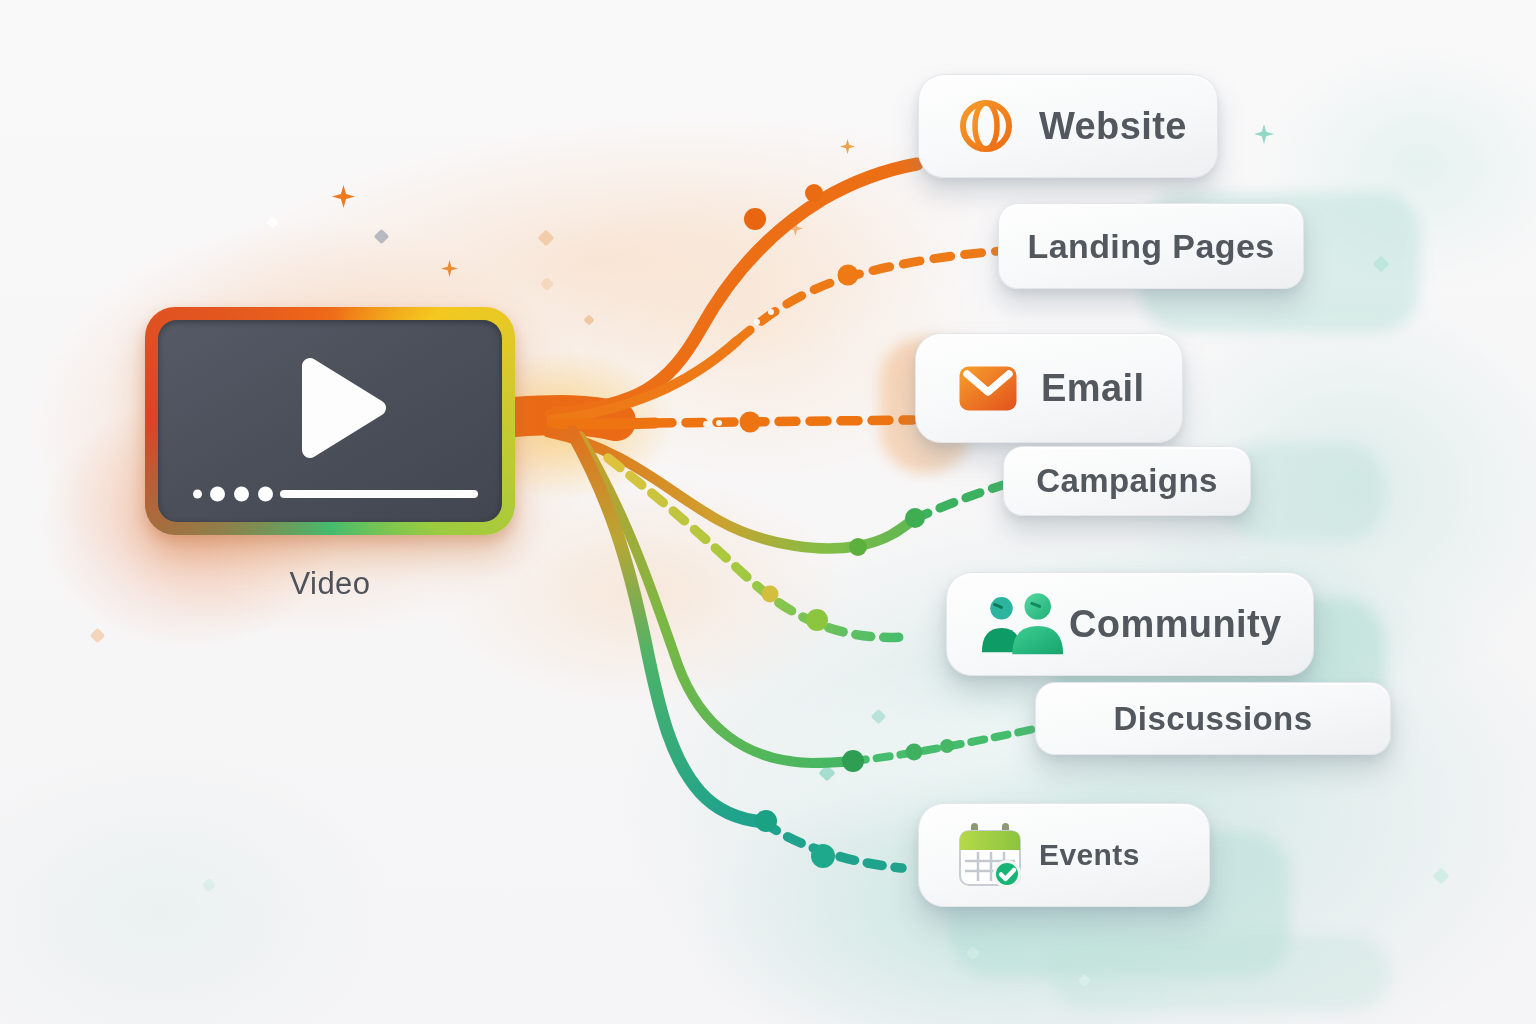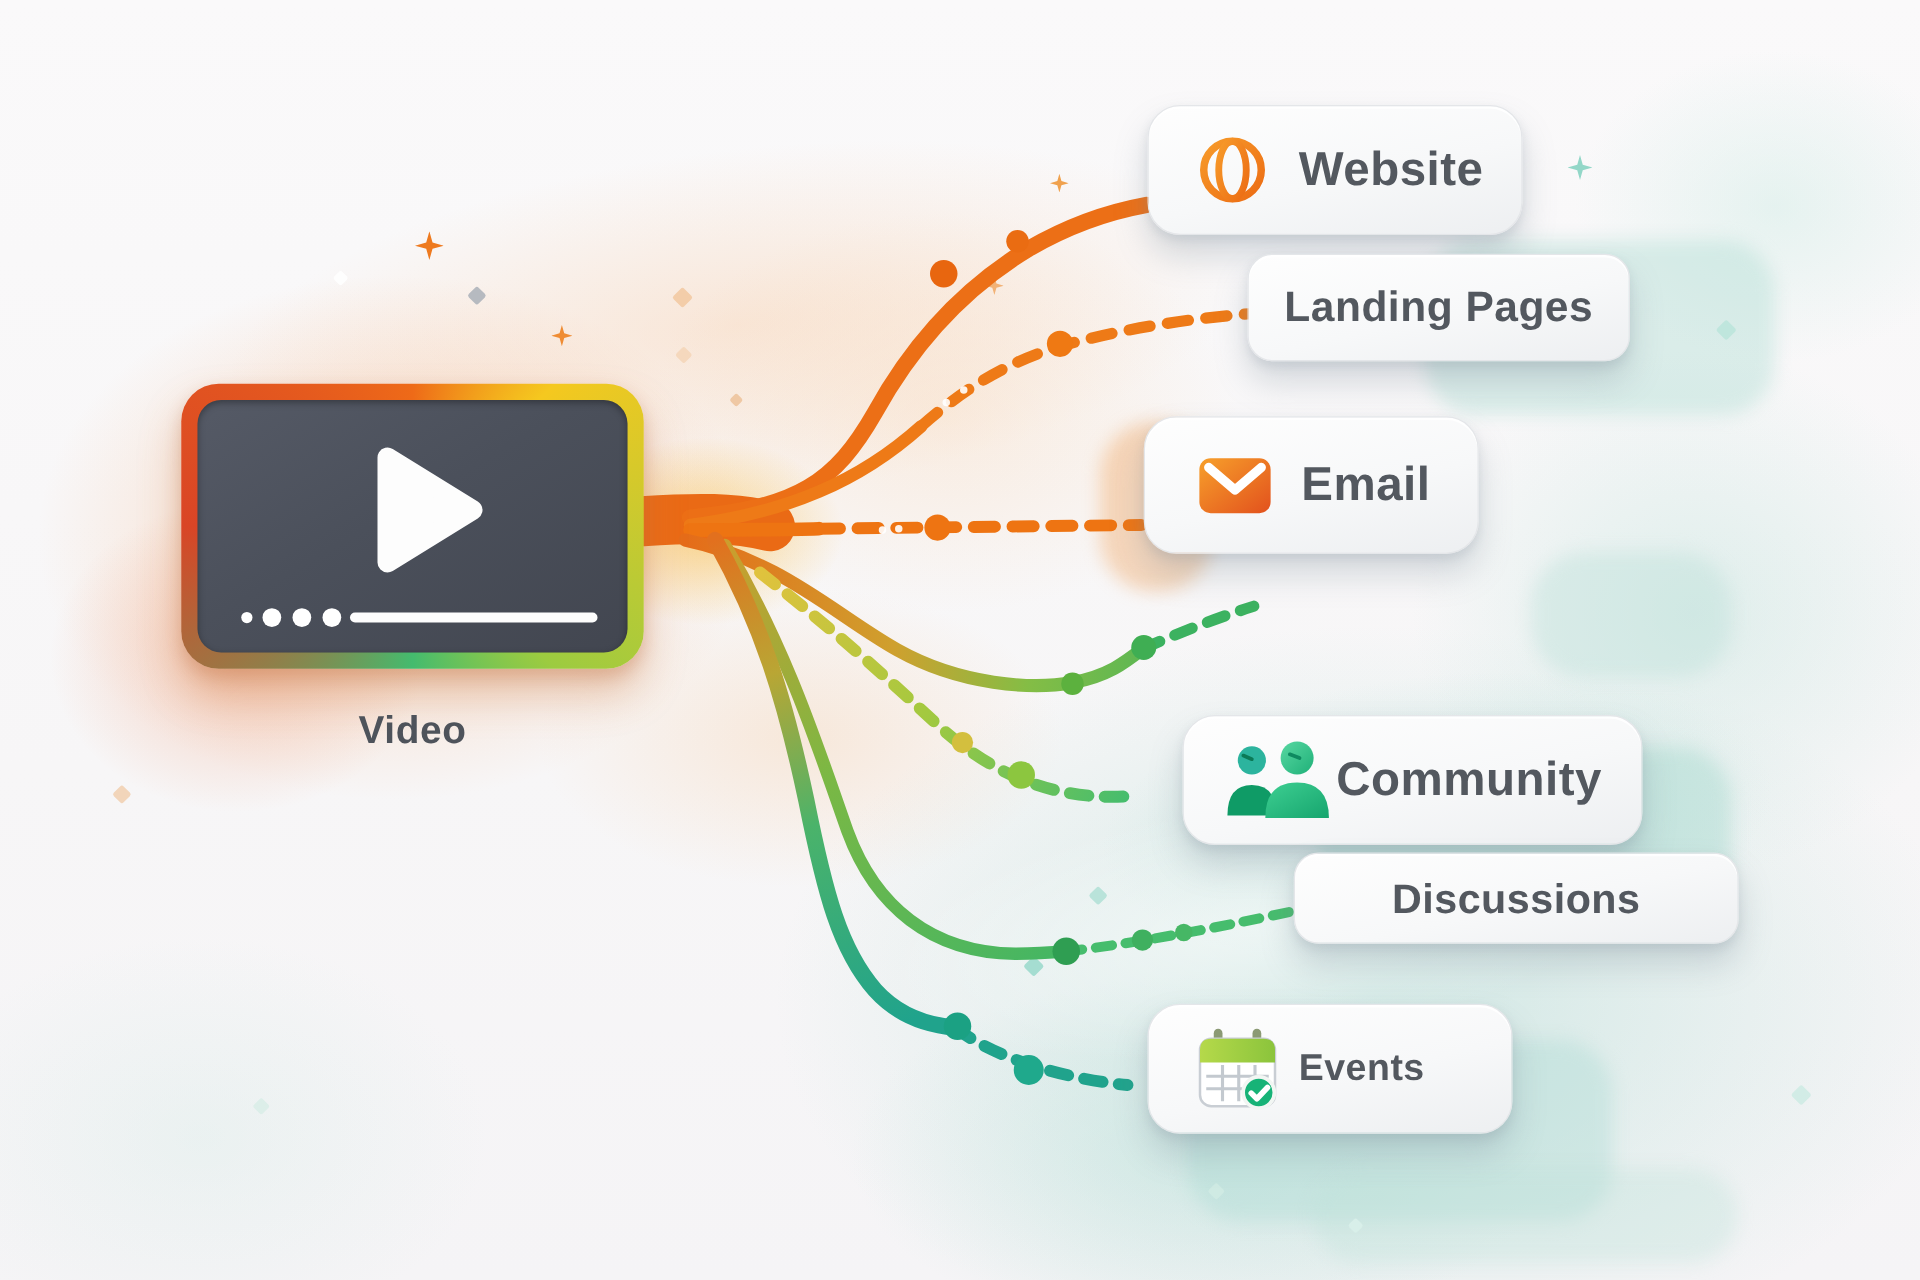--- a/index.html
+++ b/index.html
@@ -29,21 +29,21 @@
     position:relative;width:100%;height:100%;border-radius:19px;
     background:linear-gradient(150deg,#555a66 0%,#4b505b 45%,#424650 100%);
     box-shadow:inset 0 2px 6px rgba(0,0,0,.35);
   }
   .play-tri{position:absolute;left:138px;top:32px;}
   .progress{position:absolute;left:0;bottom:20px;width:100%;height:16px;}
   .pdot{position:absolute;top:50%;transform:translateY(-50%);background:#fff;border-radius:50%;}
   .pbar{position:absolute;top:50%;transform:translateY(-50%);left:122px;width:198px;height:8px;background:#fdfdfd;border-radius:5px;}
   .video-label{
     position:absolute;left:145px;top:566px;width:370px;text-align:center;
-    font-size:31px;font-weight:700;color:#4e535b;letter-spacing:.5px;
+    font-size:31px;font-weight:400;color:#4e535b;letter-spacing:.5px;
   }
   
   .card{
     position:absolute;display:flex;align-items:center;box-sizing:border-box;
     background:linear-gradient(168deg,#fefefe 0%,#f7f8f9 55%,#edeff1 100%);
     border:1px solid #e4e6e9;
     box-shadow:inset 0 2px 0 rgba(255,255,255,.85),0 16px 26px rgba(124,138,152,.30),0 4px 8px rgba(124,138,152,.16);
   }
   .card .label{font-weight:700;color:#53585f;letter-spacing:.4px;white-space:nowrap;}
   .card.main{border-radius:26px;}
@@ -170,21 +170,21 @@
         <span class="pdot" style="left:35px;width:9px;height:9px;"></span>
         <span class="pdot" style="left:52px;width:15px;height:15px;"></span>
         <span class="pdot" style="left:76px;width:15px;height:15px;"></span>
         <span class="pdot" style="left:100px;width:15px;height:15px;"></span>
         <span class="pbar"></span>
       </div>
     </div>
   </div>
   <div class="video-label">Video</div>
 
-  <div class="card main" style="left:918px;top:84px;width:300px;height:104px;padding-left:38px;gap:24px;">
+  <div class="card main" style="left:918px;top:74px;width:300px;height:104px;padding-left:38px;gap:24px;">
     <span class="icon">
       <svg width="58" height="58" viewBox="0 0 58 58">
         <defs>
             <linearGradient id="globeG" x1="0" y1="0" x2="1" y2="1">
           <stop offset="0" stop-color="#f79b2a"></stop>
               <stop offset="1" stop-color="#ec6c14"></stop>
             </linearGradient>
           </defs>
         <circle cx="29" cy="29" r="23" fill="none" stroke="url(#globeG)" stroke-width="6"></circle>
         <ellipse cx="29" cy="29" rx="11" ry="23" fill="none" stroke="url(#globeG)" stroke-width="5.5"></ellipse>
@@ -208,20 +208,23 @@
               <stop offset="1" stop-color="#e2511d"></stop>
             </linearGradient>
           </defs>
         <rect x="1.5" y="1.5" width="57" height="44" rx="9" fill="url(#envG)"></rect>
         <path d="M9 9 L30 27 L51 9" fill="none" stroke="#ffffff" stroke-width="7.5" stroke-linecap="round" stroke-linejoin="round"></path>
       </svg>
     </span>
     <span class="label" style="font-size:38px;">Email</span>
   </div>
 
+  <div class="card sub" style="left:1003px;top:446px;width:248px;height:70px;">
+    <span class="label" style="font-size:33px;">Campaigns</span>
+  </div>
 
   <div class="card main" style="left:946px;top:572px;width:368px;height:104px;padding-left:32px;">
     <span class="icon">
       <svg width="90" height="66" viewBox="0 0 92 66">
         <defs>
           <linearGradient id="pHead" x1="0" y1="0" x2="1" y2="1">
             <stop offset="0" stop-color="#58d8a2"></stop>
               <stop offset="1" stop-color="#1fb078"></stop>
             </linearGradient>
           <linearGradient id="pBody" x1="0" y1="0" x2="1" y2="1">

